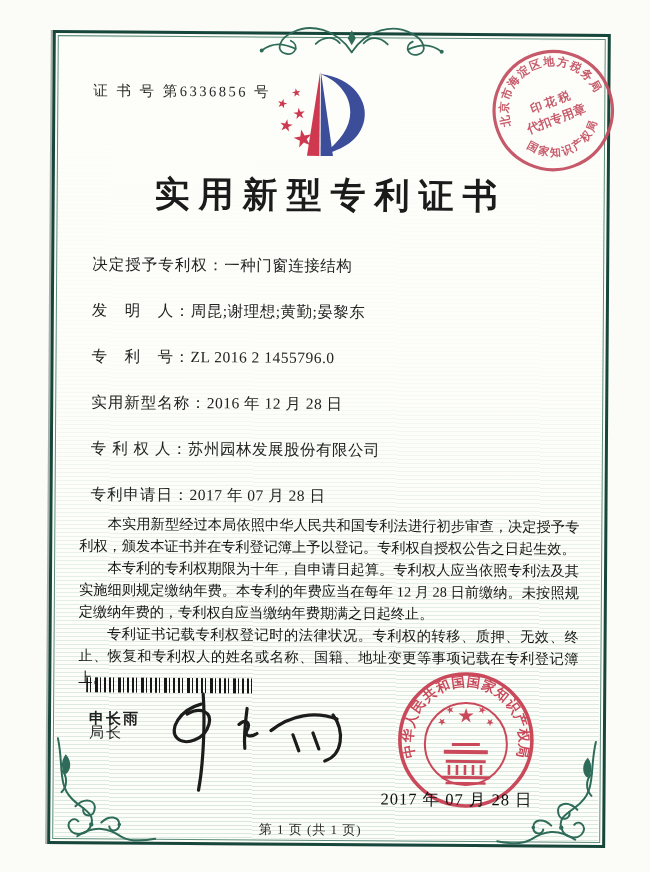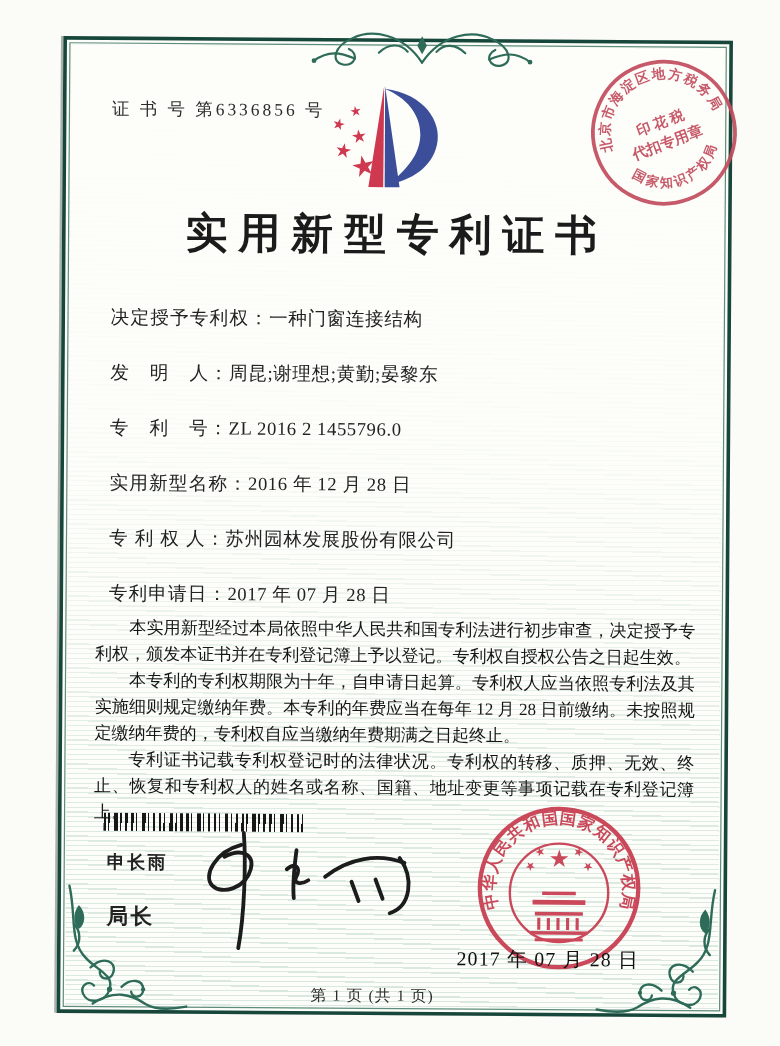--- a/index.html
+++ b/index.html
@@ -32,22 +32,22 @@
 
   .paras{position:absolute;left:27px;top:479px;width:500px;font-size:14.2px;line-height:22px;
          text-align:justify;color:#151515;}
   .paras p{margin:0;text-indent:2em;}
 
   .barcode{position:absolute;left:35px;top:644px;width:168px;height:15px;
      background:repeating-linear-gradient(90deg,#171717 0 2px,rgba(0,0,0,0) 2px 4px,
        #171717 4px 5px,rgba(0,0,0,0) 5px 9px,#171717 9px 12px,rgba(0,0,0,0) 12px 14px,
        #171717 14px 15px,rgba(0,0,0,0) 15px 18px,#171717 18px 20px,rgba(0,0,0,0) 20px 23px);}
 
-  .sig-title{position:absolute;left:38px;top:690px;font-size:18px;font-weight:700;
-     font-family:"Liberation Sans","DejaVu Sans",sans-serif;letter-spacing:2px;color:#222;margin-top:28px;}
+  .sig-title{position:absolute;left:38px;top:690px;font-size:15px;font-weight:400;
+     font-family:"Liberation Sans","DejaVu Sans",sans-serif;letter-spacing:2px;color:#222;}
   .sig-name{position:absolute;left:38px;top:676px;font-size:15px;font-weight:700;
      font-family:"Liberation Sans","DejaVu Sans",sans-serif;letter-spacing:2px;color:#222;}
   .signature{position:absolute;left:104px;top:656px;width:210px;height:110px;}
 
   .seal{position:absolute;left:344px;top:633px;width:142px;height:142px;opacity:.93;z-index:3;}
   .seal-date{position:absolute;left:330px;top:753px;width:170px;font-size:16.5px;letter-spacing:1px;
              color:#101010;z-index:4;white-space:nowrap;}
 
   .footer{position:absolute;left:0;top:786px;width:520px;text-align:center;font-size:13px;
           letter-spacing:1px;color:#2a2a2a;}

